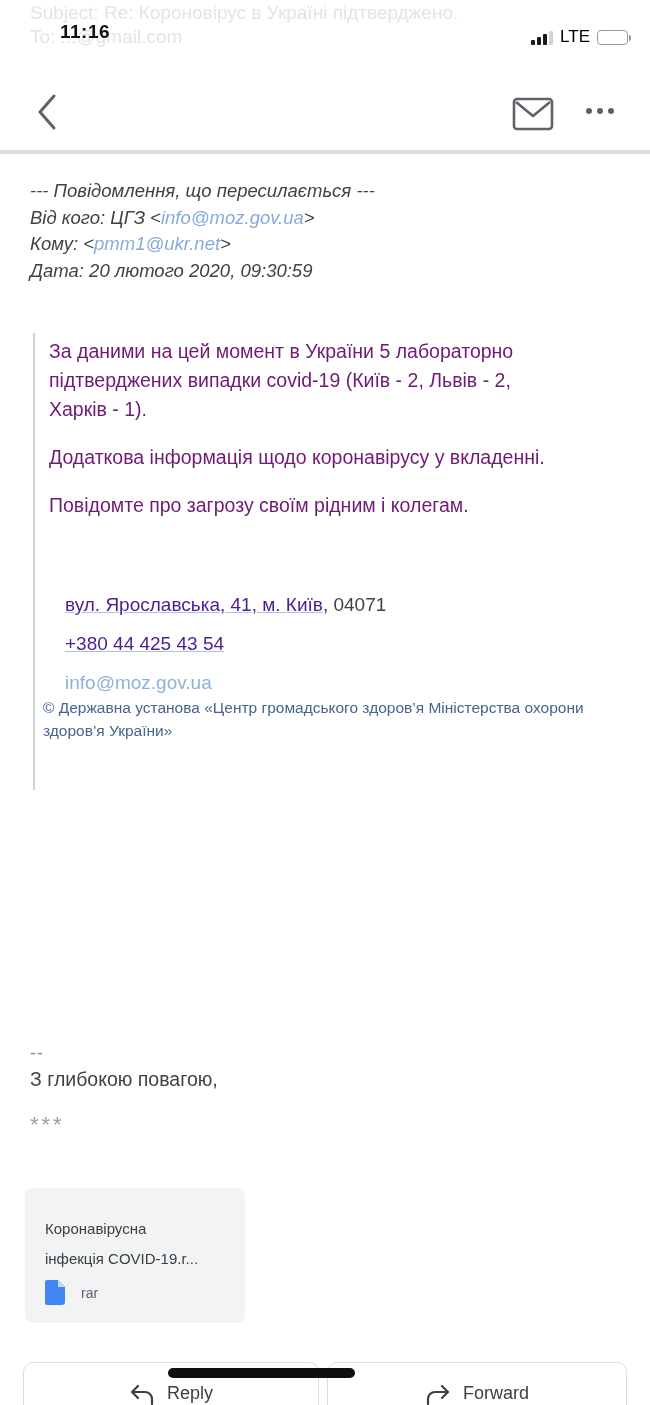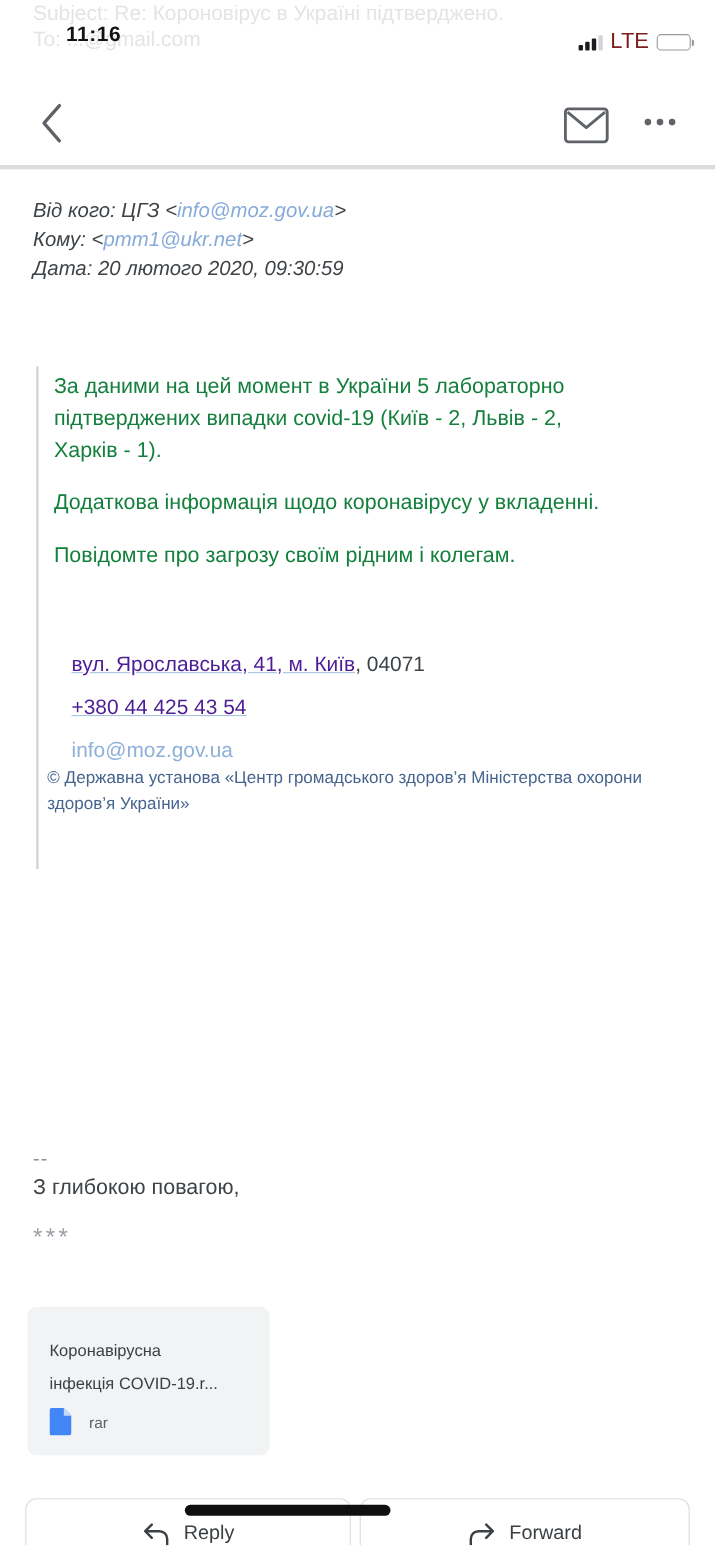--- a/index.html
+++ b/index.html
@@ -13,36 +13,36 @@
   .ghost { position:absolute; left:30px; color:#e4e4e6; font-size:19px; z-index:1; white-space:nowrap; }
   .ghost1 { top:2px; }
   .ghost2 { top:26px; }
   
   .time { position:absolute; top:21px; left:60px; font-size:19px; font-weight:700; color:#111; z-index:2; letter-spacing:.5px; }
   .status-right { position:absolute; top:27px; right:22px; display:flex; align-items:center; gap:7px; z-index:2; }
   .signal { display:flex; align-items:flex-end; gap:2px; height:15px; }
   .signal i { display:block; width:4px; border-radius:1px; background:#1b1b1d; }
   .signal .b1{height:5px;} .signal .b2{height:8px;} .signal .b3{height:11px;}
   .signal .b4{height:14px; background:#d4d4d8;}
-  .lte { font-size:20px; color:#7f1d1d; }
+  .lte { font-size:17px; color:#000000; }
   .battery { position:relative; width:31px; height:15px; border:1px solid #9a9a9e; border-radius:4px; padding:2px; }
   .battery .fill { width:76%; height:100%; background:#2c2c2e; border-radius:1.5px; }
   .battery .nub { position:absolute; right:-4px; top:4px; width:2.5px; height:6px; background:#9a9a9e; border-radius:0 2px 2px 0; }
   
   .nav-back { position:absolute; top:92px; left:32px; width:30px; height:40px; cursor:pointer; }
   .nav-mail { position:absolute; top:97px; left:512px; width:42px; height:34px; cursor:pointer; }
   .nav-more { position:absolute; top:108px; left:586px; display:flex; gap:5px; cursor:pointer; }
   .nav-more i { width:6px; height:6px; border-radius:50%; background:#5f6368; display:block; }
   .divider { position:absolute; top:150px; left:0; width:650px; height:4px; background:#dcdcde; }
   
   .fwd { position:absolute; top:178px; left:30px; right:20px; font-style:italic; font-size:18.5px; line-height:26.5px; color:#3e4347; }
   .fwd .em { color:#87abd9; }
   
   .quote { position:absolute; top:333px; left:33px; right:12px; border-left:2px solid #cfd2d5; padding:4px 0 48px 14px; }
-  .qp { font-size:19.5px; line-height:29px; color:#15803d; white-space:pre-line; margin-bottom:19px; }
+  .qp { font-size:19.5px; line-height:29px; color:#701a75; white-space:pre-line; margin-bottom:19px; }
   .q-links { margin-top:74px; margin-left:16px; }
   .q-line { font-size:19px; line-height:22px; margin-bottom:17px; }
   .q-link { color:#4c1d95; text-decoration:underline; text-decoration-color:#a9c3df; cursor:pointer; }
   .q-plain { color:#3e4347; }
   .q-email { color:#8fb0d9; text-decoration:none; cursor:pointer; }
   .q-copy { margin-left:-6px; font-size:15.5px; line-height:23px; color:#46648e; white-space:pre-line; }
   
   .sig { position:absolute; left:30px; }
   .sig-dashes { top:1043px; font-size:18px; color:#8a8e92; letter-spacing:1px; }
   .sig-text { top:1068px; font-size:19.5px; color:#3e4347; }
@@ -95,20 +95,21 @@
     </svg>
   </div>
   <div class="nav-more">
     <i></i>
       <i></i>
       <i></i>
   </div>
   <div class="divider"></div>
 
   <div class="fwd">
+    <div>--- Повідомлення, що пересилається ---</div>
     <div>
       <span>Від кого: ЦГЗ &lt;</span><span class="em">info@moz.gov.ua</span><span>&gt;</span>
     </div>
     <div>
       <span>Кому: &lt;</span><span class="em">pmm1@ukr.net</span><span>&gt;</span>
     </div>
     <div>Дата: 20 лютого 2020, 09:30:59</div>
   </div>
 
   <div class="quote">

